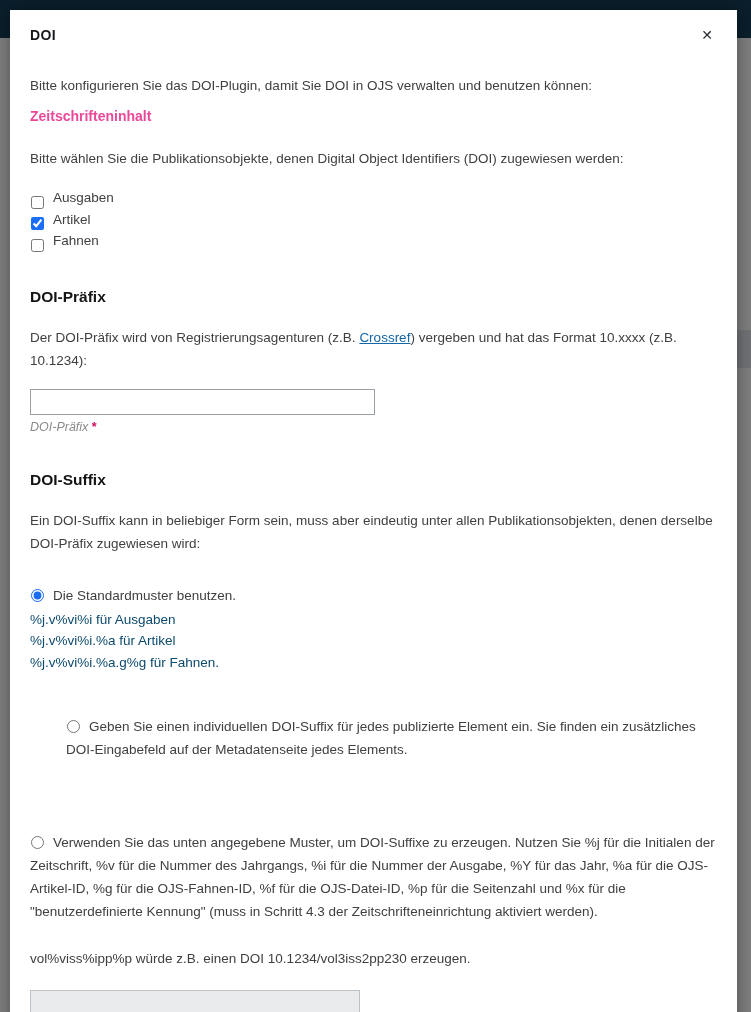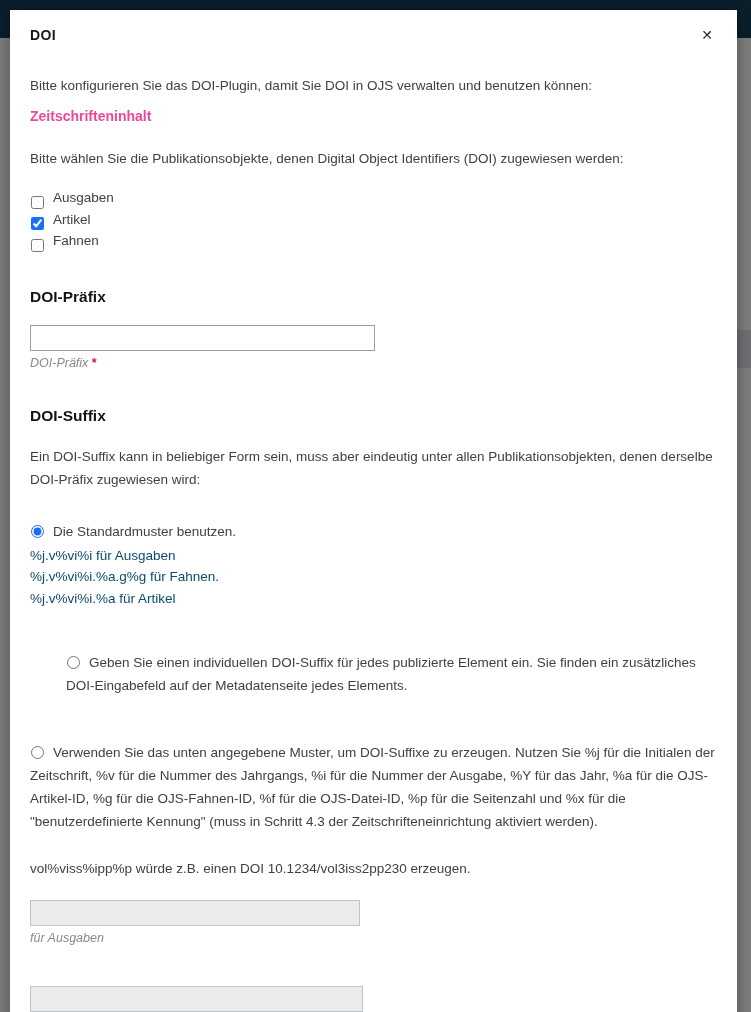--- a/index.html
+++ b/index.html
@@ -35,21 +35,21 @@
   a.link{color:#1166a7;text-decoration:underline;cursor:pointer;}
   .text-input{
     display:block;margin-top:17px;width:345px;height:26px;box-sizing:border-box;
     border:1px solid #999fa5;background:#fff;font:inherit;padding:2px 6px;
   }
   .field-label{margin-top:4px;font-size:12.5px;font-style:italic;color:#8a8a8a;line-height:16px;}
   .required-star{color:#d00a5e;font-style:normal;font-weight:bold;}
   .radio-block{margin-top:29px;line-height:23px;}
   .radio-block input{width:13px;height:13px;margin:0 9px 0 1px;vertical-align:-2px;accent-color:#1a6ef5;}
   .radio-gap2{margin-top:42px;margin-left:36px;}
-  .radio-gap3{margin-top:44px;}
+  .radio-gap3{margin-top:70px;}
   .pattern-line{line-height:21.5px;color:#0c4a6e;}
   .patterns{margin-top:2px;}
   .p-example{margin-top:24px;}
   .field-grid{margin-top:20px;display:flex;flex-wrap:wrap;column-gap:16px;row-gap:13px;width:695px;gap:40px;}
   .field{display:flex;flex-direction:column;}
   .field input{
     height:26px;box-sizing:border-box;border:1px solid #bcc2c6;background:#e9ebec;font:inherit;padding:2px 6px;
   }
   .w1{width:330px;} .w2{width:333px;}
 </style>
@@ -80,33 +80,34 @@
         <input type="checkbox" checked="" style="">
         <span>Artikel</span>
       </label>
       <label class="check-row">
         <input type="checkbox" style="">
         <span>Fahnen</span>
       </label>
     </div>
 
     <h2 class="h-section">DOI-Präfix</h2>
+    <p class="p-desc"><span>Der DOI-Präfix wird von Registrierungsagenturen (z.B. </span><a class="link">Crossref</a><span>) vergeben und hat das Format 10.xxxx (z.B. 10.1234):</span></p>
 
     <input type="text" class="text-input" value="" style="">
     <div class="field-label"><span>DOI-Präfix </span><span class="required-star">*</span></div>
 
     <h2 class="h-section">DOI-Suffix</h2>
     <p class="p-desc">Ein DOI-Suffix kann in beliebiger Form sein, muss aber eindeutig unter allen Publikationsobjekten, denen derselbe DOI-Präfix zugewiesen wird:</p>
 
     <div class="radio-block">
       <label><input type="radio" name="suffixOption" checked="" style=""><span>Die Standardmuster benutzen.</span></label>
       <div class="patterns">
         <div class="pattern-line">%j.v%vi%i für Ausgaben</div>
+        <div class="pattern-line">%j.v%vi%i.%a für Artikel</div>
         <div class="pattern-line">%j.v%vi%i.%a.g%g für Fahnen.</div>
-        <div class="pattern-line">%j.v%vi%i.%a für Artikel</div>
       </div>
     </div>
 
     <div class="radio-block radio-gap2">
       <label><input type="radio" name="suffixOption" style=""><span>Geben Sie einen individuellen DOI-Suffix für jedes publizierte Element ein. Sie finden ein zusätzliches DOI-Eingabefeld auf der Metadatenseite jedes Elements.</span></label>
     </div>
 
     <div class="radio-block radio-gap3">
       <label><input type="radio" name="suffixOption" style=""><span>Verwenden Sie das unten angegebene Muster, um DOI-Suffixe zu erzeugen. Nutzen Sie %j für die Initialen der Zeitschrift, %v für die Nummer des Jahrgangs, %i für die Nummer der Ausgabe, %Y für das Jahr, %a für die OJS-Artikel-ID, %g für die OJS-Fahnen-ID, %f für die OJS-Datei-ID, %p für die Seitenzahl und %x für die "benutzerdefinierte Kennung" (muss in Schritt 4.3 der Zeitschrifteneinrichtung aktiviert werden).</span></label>
     </div>

